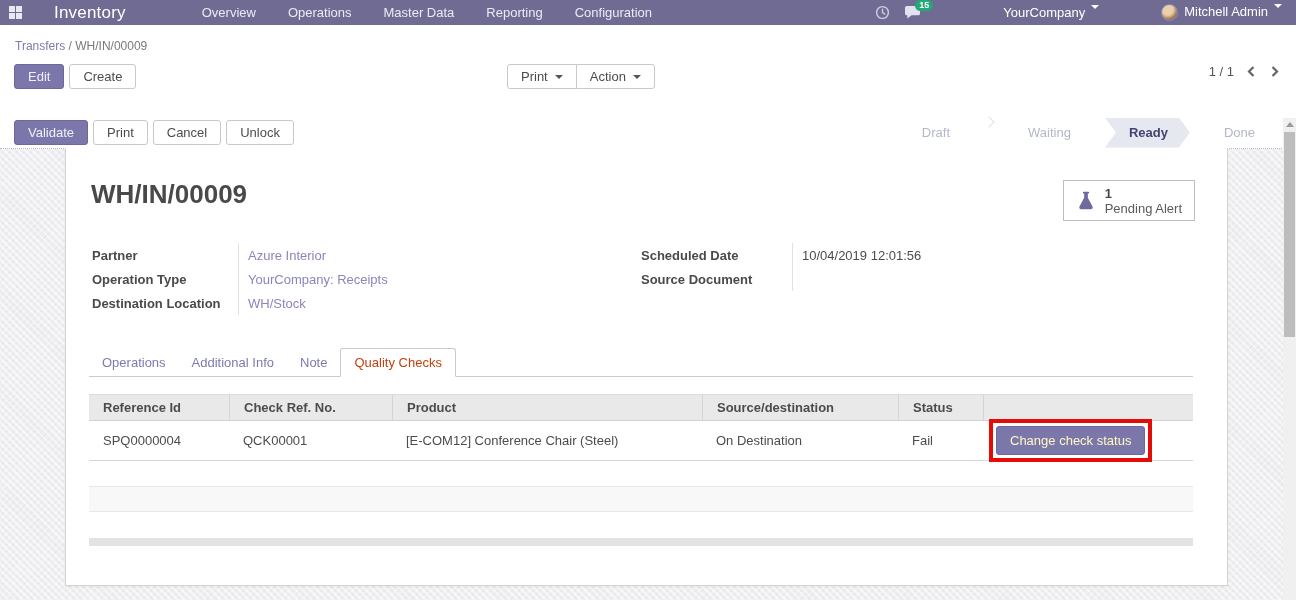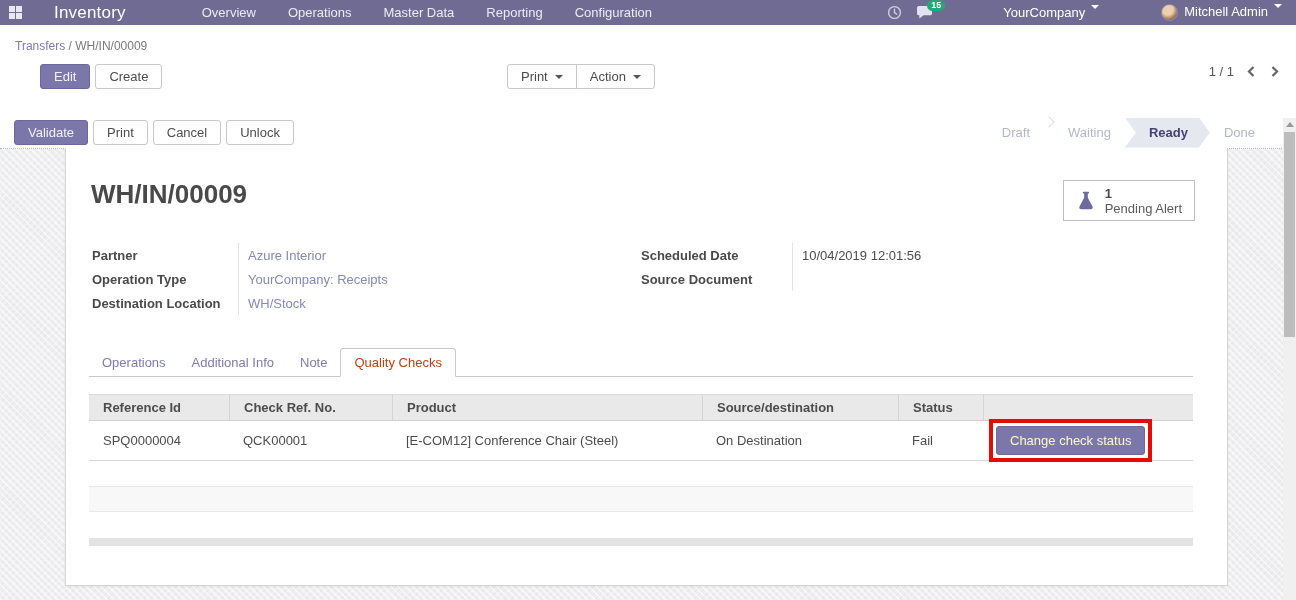--- a/index.html
+++ b/index.html
@@ -29,36 +29,36 @@
 
   
   .control-panel { position:absolute; top:25px; left:0; right:0; height:93px; background:#fff; }
   .breadcrumb { padding:14px 0 0 15px; font-size:12px; }
   .breadcrumb .bc-parent { color:var(--link,#7c7bad); cursor:pointer; text-decoration:none; }
   .breadcrumb .bc-sep, .breadcrumb .bc-current { color:#7a7a7a; }
   .cp-row { position:relative; margin-top:11px; height:28px; }
   .btn { font-size:13px; border-radius:3px; border:1px solid #c9c9c9; background:#fff; color:#4c4c4c;
     padding:4px 13px; cursor:pointer; font-family:inherit; }
   .btn-primary { background:var(--accent,#7b77aa); border-color:var(--accent-border,#6c689c); color:#f1f0f9; }
-  .cp-left { position:absolute; left:14px; top:0; display:flex; gap:5px;margin-left:26px; }
+  .cp-left { position:absolute; left:14px; top:0; display:flex; gap:5px; }
   .cp-center { position:absolute; left:507px; top:0; display:flex; }
   .btn-group .btn { border-radius:0; margin-left:-1px; display:flex; align-items:center; gap:7px; }
   .btn-group .btn:first-child { border-radius:3px 0 0 3px; margin-left:0; }
   .btn-group .btn:last-child { border-radius:0 3px 3px 0; }
   .cp-right { position:absolute; right:16px; top:0; display:flex; align-items:center; gap:12px; }
   .pager-value { font-size:13px; color:#555; }
   .pager-nav { display:flex; gap:14px; align-items:center; }
   .pager-nav svg { cursor:pointer; }
 
   
   .statusbar { position:absolute; top:118px; left:0; right:0; height:31px; background:#fff;
     border-bottom:1px dotted #aeb9c9; display:flex; align-items:center; justify-content:space-between;
     padding:0 14px 1px 14px; }
   .sb-buttons { display:flex; gap:5px; align-items:center; }
-  .steps { display:flex; align-items:flex-start; height:30px; margin-right:13px; }
+  .steps { display:flex; align-items:flex-start; height:30px; margin-right:13px;gap:20px; }
   .step { font-size:13px; color:#b3b8c6; padding:0 14px; line-height:30px; cursor:pointer; }
   .step-sep { width:8px; height:8px; border-top:1px solid #dbdfe8; border-right:1px solid #dbdfe8;
     transform:rotate(45deg); margin:0 1px; }
   .step.active { background:var(--step-active-bg,#e5e8ef); color:var(--step-active-text,#454170); font-weight:bold;
     padding:0 22px 0 24px; clip-path:polygon(0 0, calc(100% - 11px) 0, 100% 50%, calc(100% - 11px) 100%, 0 100%, 11px 50%); }
 
   
   .content { position:absolute; top:149px; left:0; right:0; bottom:0;
     background-color:#efeef1;
     background-image:
@@ -139,21 +139,21 @@
       <a>Reporting</a>
       <a>Configuration</a>
     </nav>
     <div class="systray">
       <span class="tray-icon">
         <svg width="15" height="15" viewBox="0 0 16 16">
             <circle cx="8" cy="8" r="6.3" fill="none" stroke="#cfcde2" stroke-width="1.5"></circle>
             <path d="M8 4.6V8.2l2.4 1.5" stroke="#cfcde2" stroke-width="1.5" fill="none" stroke-linecap="round"></path>
           </svg>
       </span>
-      <span class="tray-icon" style="margin-right:8px;">
+      <span class="tray-icon" style="margin-right:20px;">
         <svg width="17" height="15" viewBox="0 0 18 16">
             <path d="M3 1h12a2 2 0 0 1 2 2v6a2 2 0 0 1-2 2H8l-4.5 3.4V11H3a2 2 0 0 1-2-2V3a2 2 0 0 1 2-2z" fill="#e4e2f0"></path>
           </svg>
         <span class="badge">15</span>
       </span>
       <span class="tray-group">
         <span>YourCompany</span>
         <span class="caret"></span>
       </span>
       <span class="tray-group">

